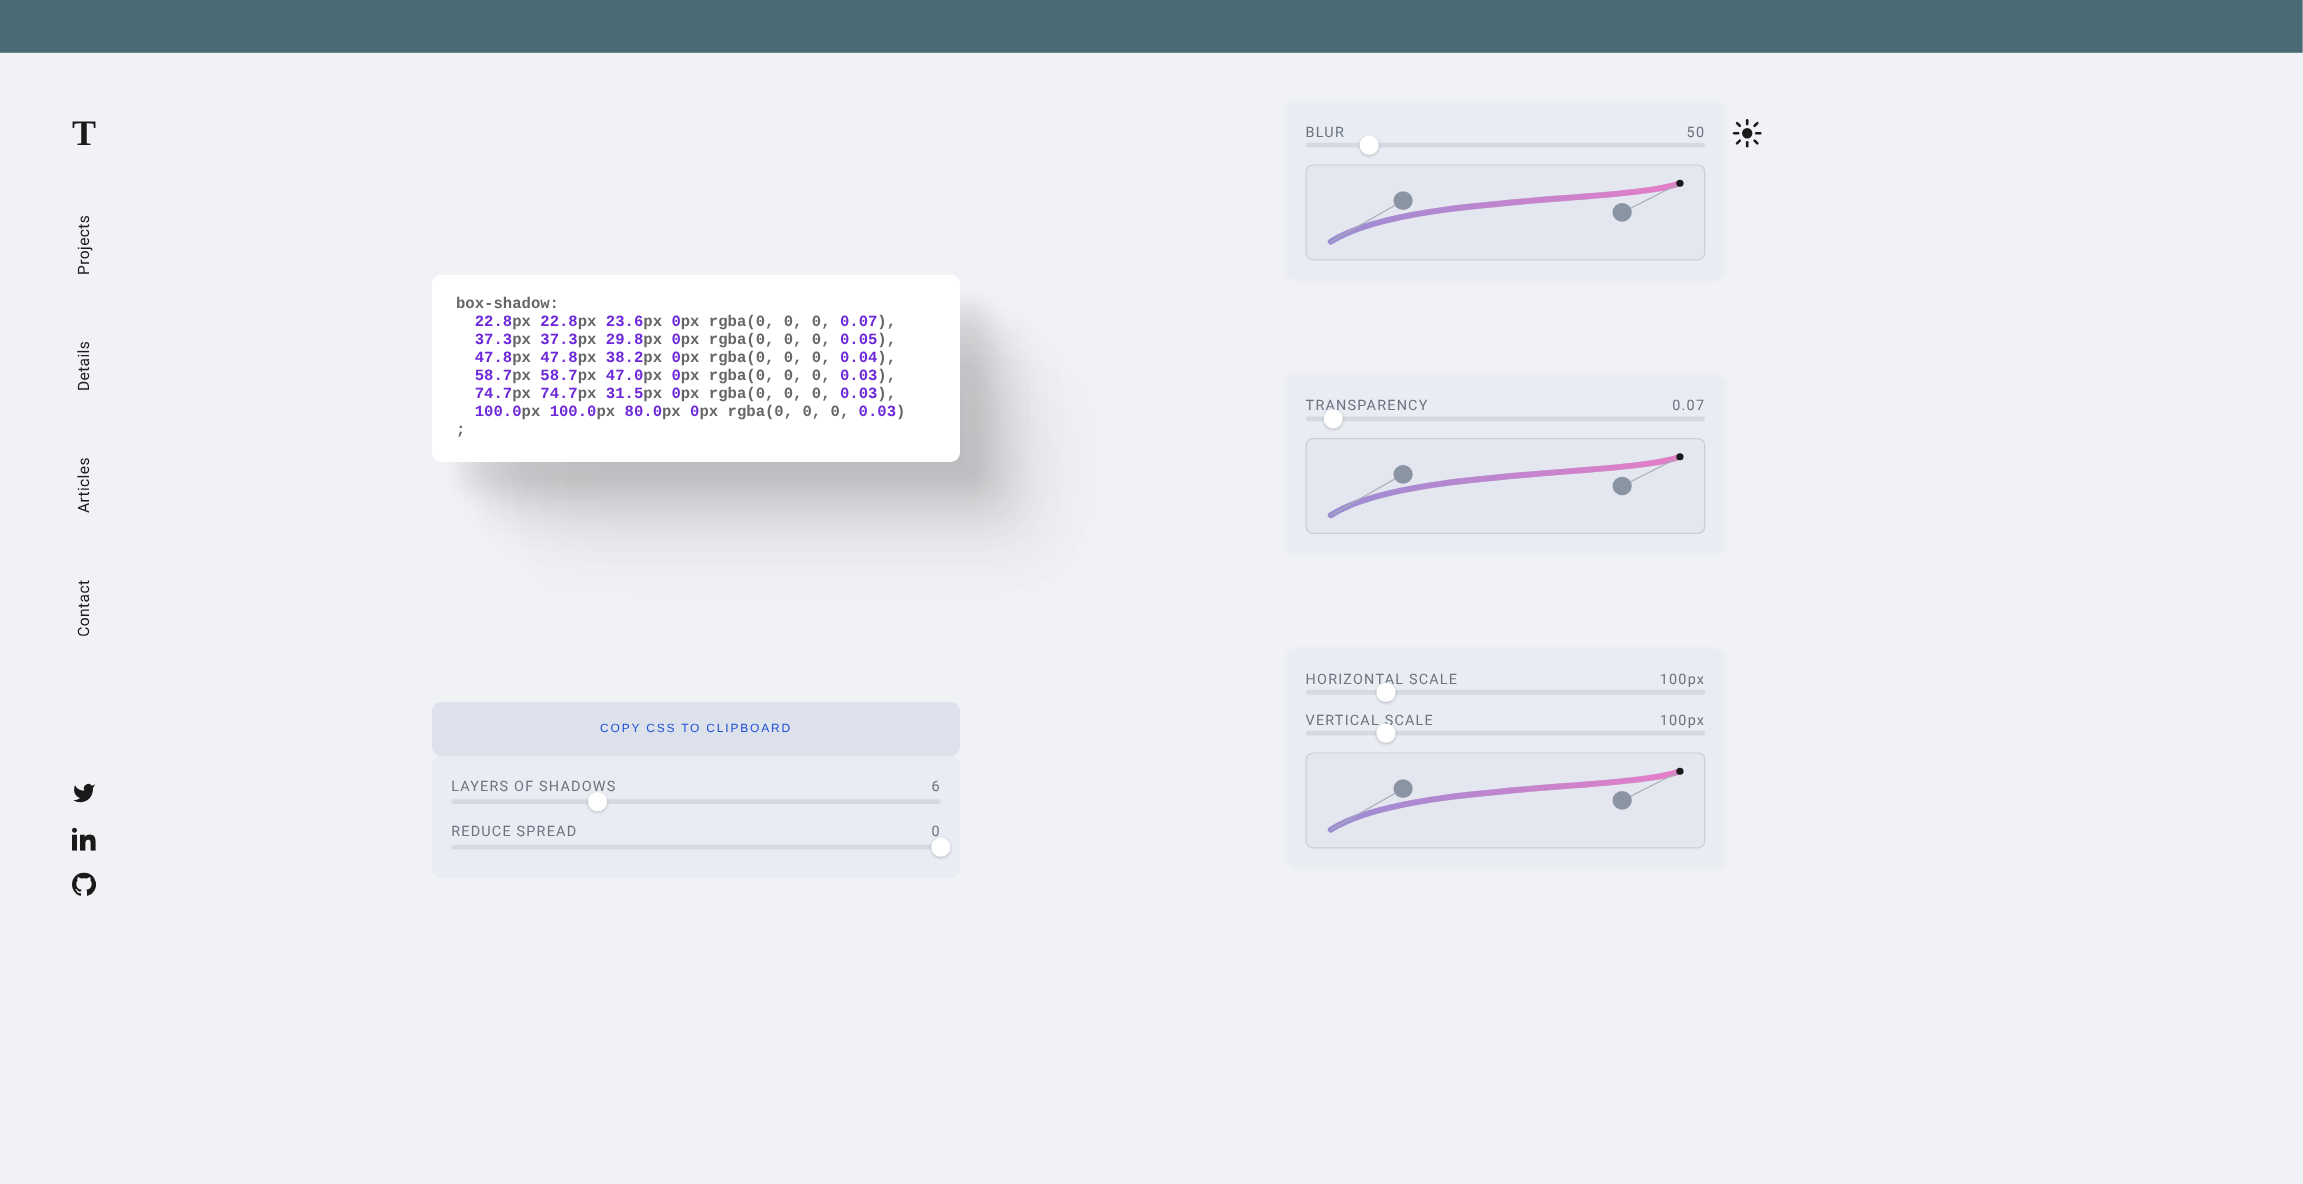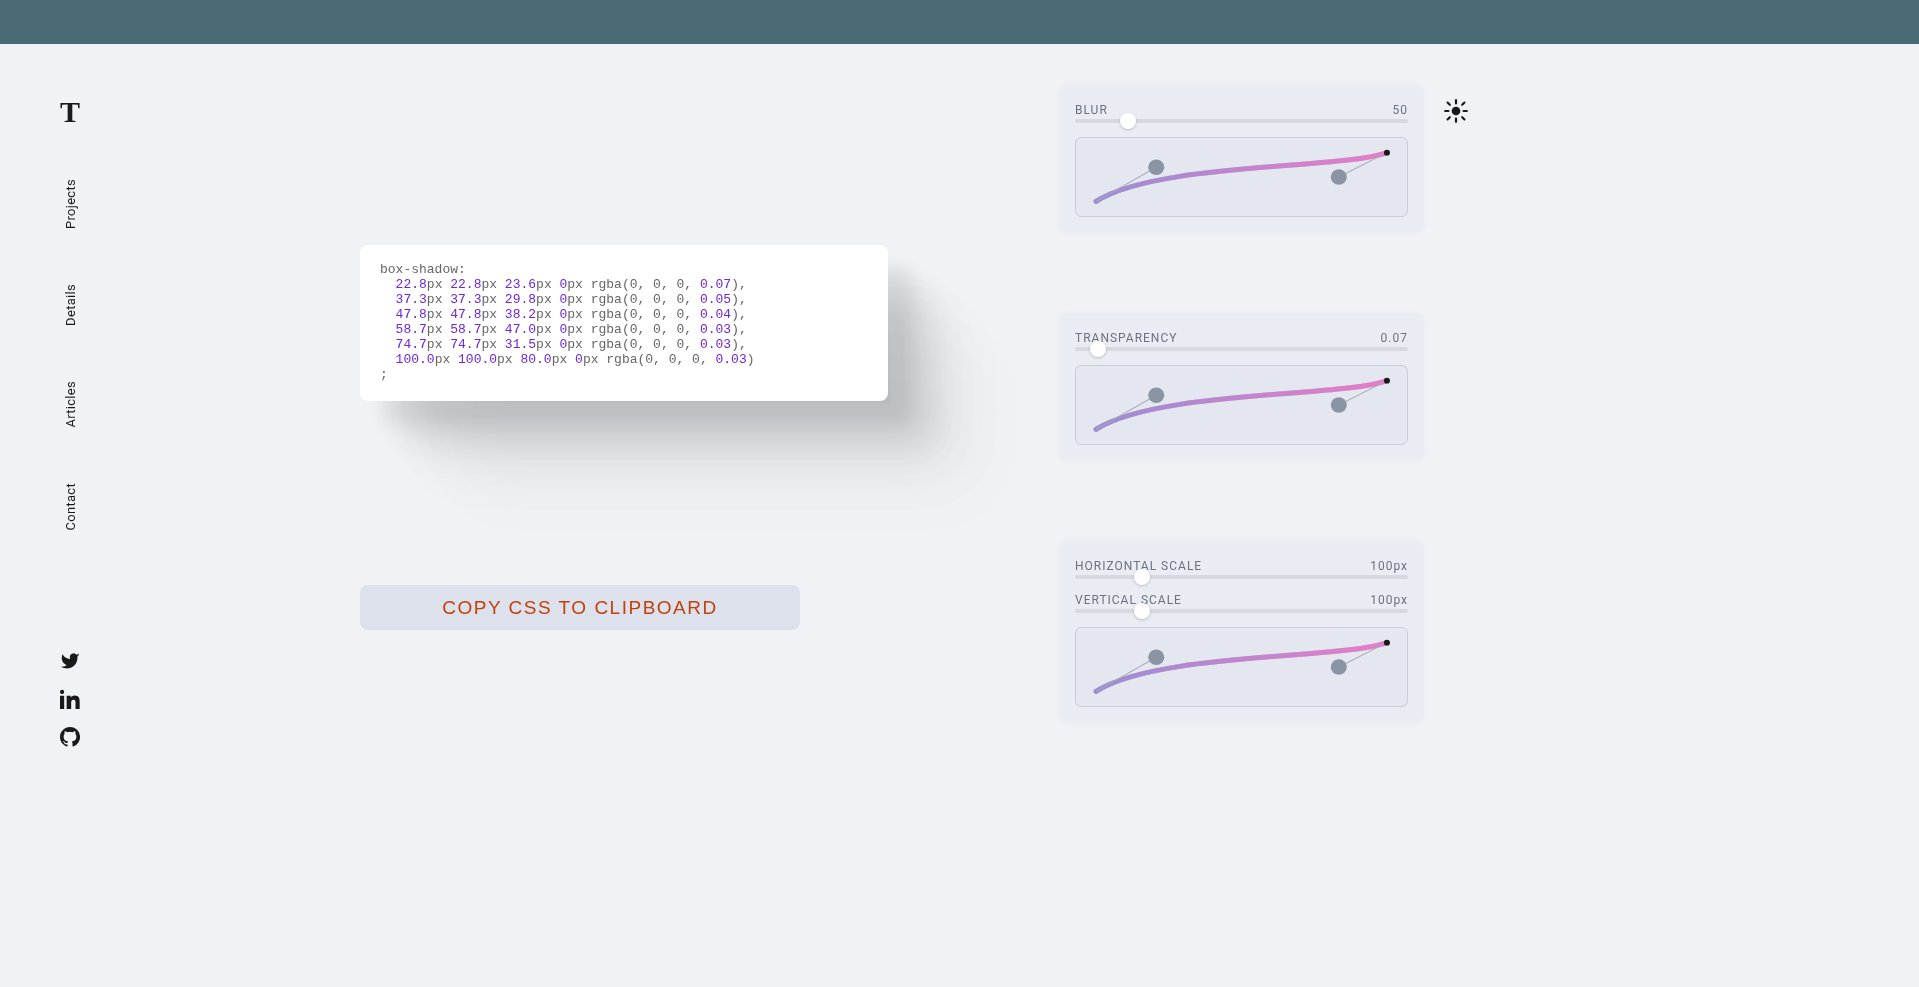--- a/index.html
+++ b/index.html
@@ -54,22 +54,23 @@
 }
 .social-icon {
   width: 20px;
   height: 20px;
   color: #1a1a1a;
   cursor: pointer;
 }
 .main-content {
   position: absolute;
   left: 360px;
-  top: 245px;
-  width: 528px;
+  top: 229px;
+  width: 440px;
+  font-weight: bold;
 }
 .code-card {
   background: #ffffff;
   border-radius: 8px;
   padding: 18px 20px;
   box-shadow:
     22.8px 22.8px 18.3px 0px rgba(0,0,0,0.07),
     37.3px 37.3px 29.8px 0px rgba(0,0,0,0.05),
     47.8px 47.8px 38.2px 0px rgba(0,0,0,0.04),
     58.7px 58.7px 47.0px 0px rgba(0,0,0,0.03),
@@ -87,23 +88,23 @@
   left: 360px;
   top: 585px;
   width: 440px;
 }
 .copy-btn {
   width: 100%;
   height: 45px;
   background: #dce1eb;
   border: none;
   border-radius: 8px;
-  font-size: 19px;
+  font-size: 10px;
   letter-spacing: 1.5px;
-  color: #c2410c;
+  color: #1d4ed8;
   cursor: pointer;
 }
 .bottom-panel {
   background: #e9ecf2;
   border-radius: 8px;
   padding: 18px 16px 24px;
 }
 .slider-row {
   display: flex;
   justify-content: space-between;
@@ -128,21 +129,21 @@
   transform: translate(-50%, -50%);
   width: 16px;
   height: 16px;
   background: #ffffff;
   border-radius: 50%;
   box-shadow: 0 1px 3px rgba(0,0,0,0.2);
   cursor: grab;
 }
 .right-panels {
   position: absolute;
-  right: 495px;
+  right: 482px;
   top: 85px;
   width: 365px;
   display: flex;
   flex-direction: column;
   gap: 80px;
 }
 .panel {
   background: #e9ecf2;
   border-radius: 8px;
   padding: 18px 16px 16px;
@@ -211,20 +212,36 @@
       <div class="code-line">  <span class="n-green">47.8</span>px <span class="n-green">47.8</span>px <span class="n-green">38.2</span>px <span class="n-green">0</span>px rgba(0, 0, 0, <span class="n-green">0.04</span>),</div>
       <div class="code-line">  <span class="n-green">58.7</span>px <span class="n-green">58.7</span>px <span class="n-green">47.0</span>px <span class="n-green">0</span>px rgba(0, 0, 0, <span class="n-green">0.03</span>),</div>
       <div class="code-line">  <span class="n-green">74.7</span>px <span class="n-green">74.7</span>px <span class="n-green">31.5</span>px <span class="n-green">0</span>px rgba(0, 0, 0, <span class="n-green">0.03</span>),</div>
       <div class="code-line">  <span class="n-green">100.0</span>px <span class="n-green">100.0</span>px <span class="n-green">80.0</span>px <span class="n-green">0</span>px rgba(0, 0, 0, <span class="n-green">0.03</span>)</div>
       <div class="code-line">;</div>
     </div>
 </div>
 
 <div class="controls-below">
   <button class="copy-btn">COPY CSS TO CLIPBOARD</button>
+  <div class="bottom-panel">
+    <div class="slider-row">
+      <span>LAYERS OF SHADOWS</span>
+      <span>6</span>
+    </div>
+    <div class="slider-track">
+      <div class="slider-thumb" id="thumb-layers" style="left: 30%;"></div>
+    </div>
+    <div class="slider-row">
+      <span>REDUCE SPREAD</span>
+      <span>0</span>
+    </div>
+    <div class="slider-track">
+      <div class="slider-thumb" id="thumb-spread" style="left: 100%;"></div>
+    </div>
+  </div>
 </div>
 
 <div class="right-panels">
 
   <div class="panel">
     <div class="slider-row">
       <span>BLUR</span>
       <span>50</span>
     </div>
     <div class="slider-track">

